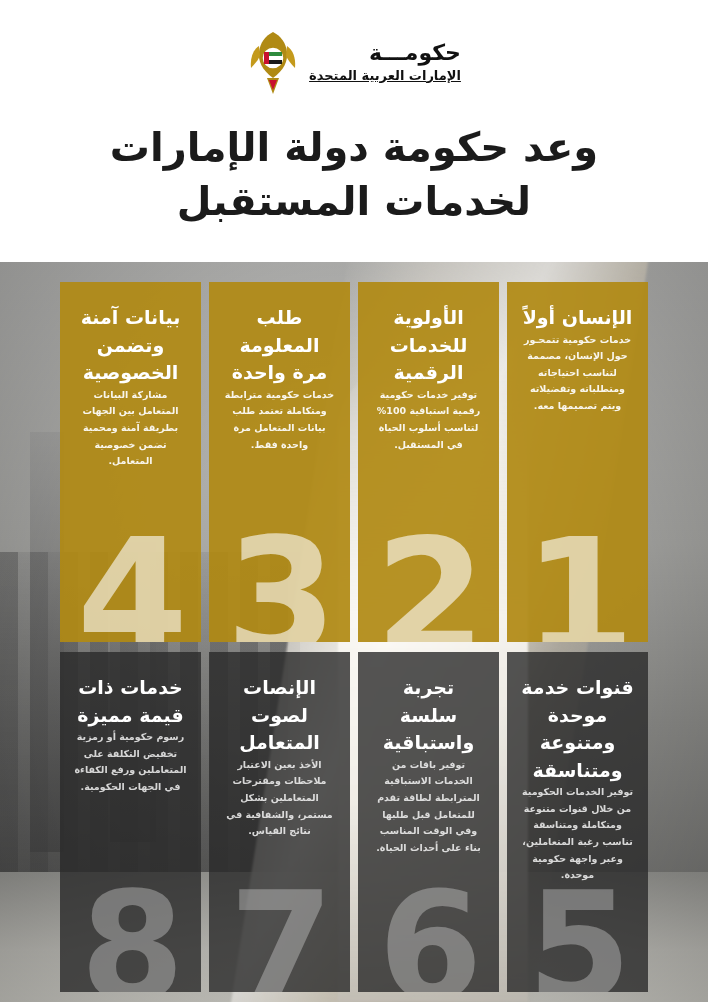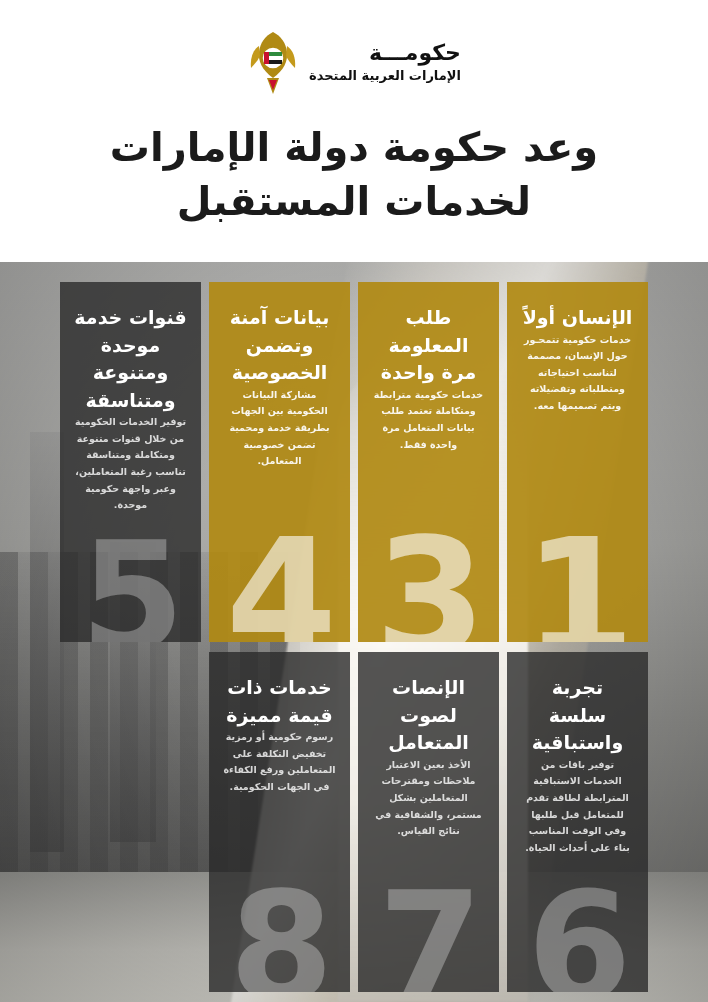--- a/index.html
+++ b/index.html
@@ -50,20 +50,21 @@
     font-size: 22px;
     font-weight: bold;
     color: #111111;
     letter-spacing: 1px;
   }
   .logo-text .l2 {
     font-size: 13px;
     font-weight: bold;
     color: #111111;
     margin-top: 3px;
+    text-decoration: underline;
   }
 
   .title-block {
     margin-top: 24px;
     text-align: center;
     direction: rtl;
     width: 100%;
   }
   .title-line {
     font-size: 40px;
@@ -257,30 +258,35 @@
   </div>
 
   <div class="grid">
 
     <div class="cell gold">
       <div class="cell-title">الإنسان أولاً</div>
       <div class="cell-desc">خدمات حكومية تتمحـور حول الإنسان، مصممة لتناسب احتياجاته ومتطلباته وتفضيلاته ويتم تصميمها معه.</div>
       <div class="cell-num">1</div>
     </div>
 
+    <div class="cell gold">
+      <div class="cell-title">الأولوية للخدمات الرقمية</div>
+      <div class="cell-desc">توفير خدمات حكومية رقمية استباقية 100% لتناسب أسلوب الحياة في المستقبل.</div>
+      <div class="cell-num">2</div>
+    </div>
 
     <div class="cell gold">
       <div class="cell-title">طلب المعلومة مرة واحدة</div>
       <div class="cell-desc">خدمات حكومية مترابطة ومتكاملة تعتمد طلب بيانات المتعامل مرة واحدة فقط.</div>
       <div class="cell-num">3</div>
     </div>
 
     <div class="cell gold">
       <div class="cell-title">بيانات آمنة وتضمن الخصوصية</div>
-      <div class="cell-desc">مشاركة البيانات الحكومية بين الجهات بطريقة خدمة ومحمية تضمن خصوصية المتعامل.</div>
+      <div class="cell-desc">مشاركة البيانات المتعامل بين الجهات بطريقة آمنة ومحمية تضمن خصوصية المتعامل.</div>
       <div class="cell-num">4</div>
     </div>
 
     <div class="cell dark row2">
       <div class="cell-title">قنوات خدمة موحدة ومتنوعة ومتناسقة</div>
       <div class="cell-desc">توفير الخدمات الحكومية من خلال قنوات متنوعة ومتكاملة ومتناسقة تناسب رغبة المتعاملين، وعبر واجهة حكومية موحدة.</div>
       <div class="cell-num">5</div>
     </div>
 
     <div class="cell dark row2">

